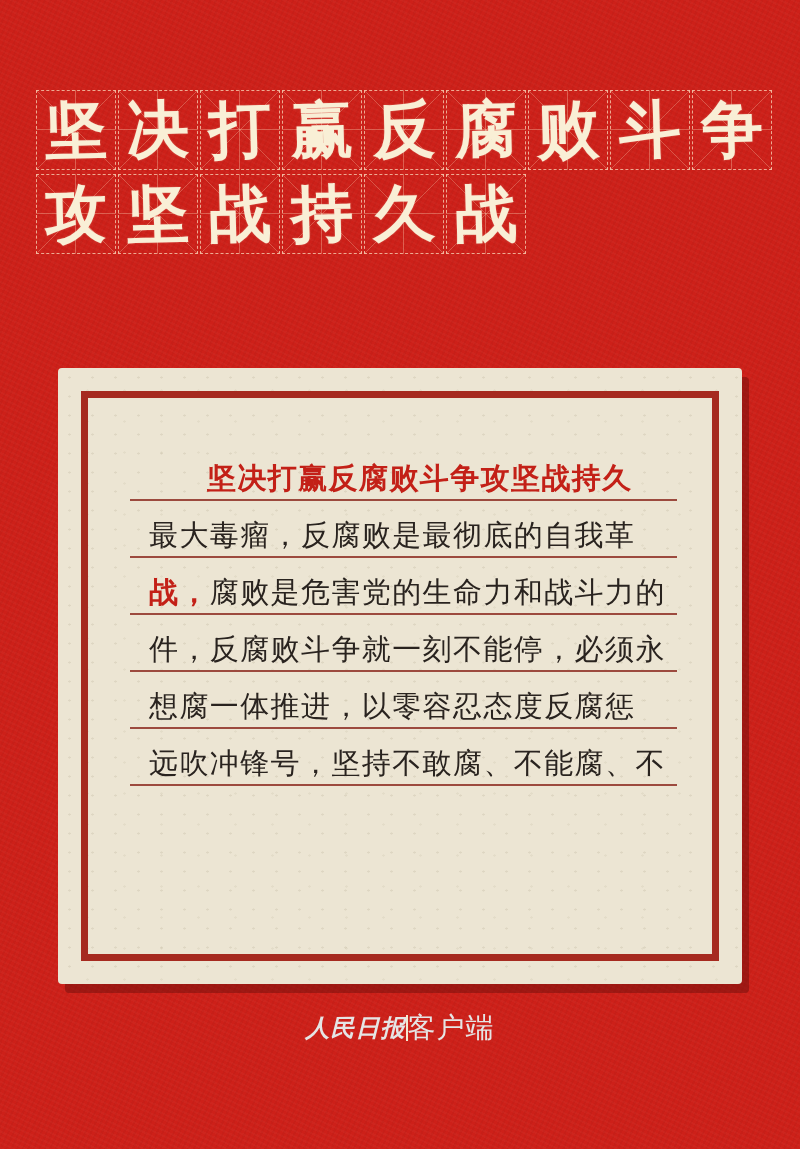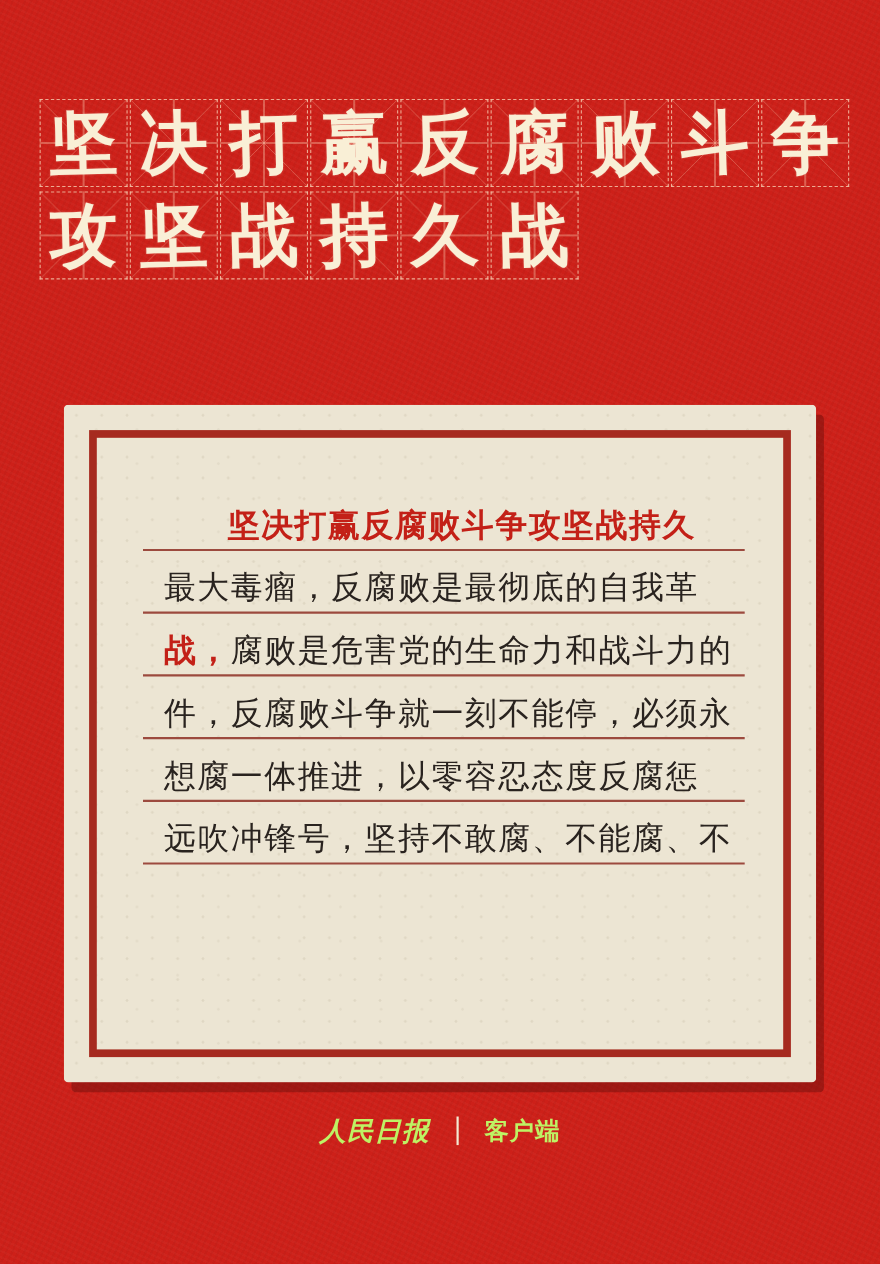--- a/index.html
+++ b/index.html
@@ -64,30 +64,30 @@
     font-size:29px;line-height:1;letter-spacing:1.4px;
     white-space:nowrap;overflow:visible;
     color:#29231f;
   }
   .tline .red{color:#c32017;font-weight:700;}
   .tline.indent{padding-left:77px;}
 
   
   .footer{
     position:absolute;left:0;top:1010px;width:800px;height:36px;
-    display:flex;align-items:center;justify-content:center;gap:24px;
-    color:#bef264;
+    display:flex;align-items:center;justify-content:center;gap:0;
+    color:#e5e5e5;
   }
   .brand-script{
     font-family:"DejaVu Serif","Liberation Serif",serif;
     font-style:italic;font-weight:700;font-size:24px;line-height:1;
     letter-spacing:1px;
   }
   .brand-divider{width:2px;height:26px;background:#f3e9d2;}
-  .brand-suffix{font-weight:700;font-size:22px;line-height:1;letter-spacing:1px;}
+  .brand-suffix{font-weight:400;font-size:28px;line-height:1;letter-spacing:1px;}
 </style>
 </head>
 <body>
 
 <div class="stage">
 
   <div class="grid-wrap">
     <div class="grid-row" id="grid-row-1">
         <div class="cg-cell">
           <span class="cg-char">坚</span>

